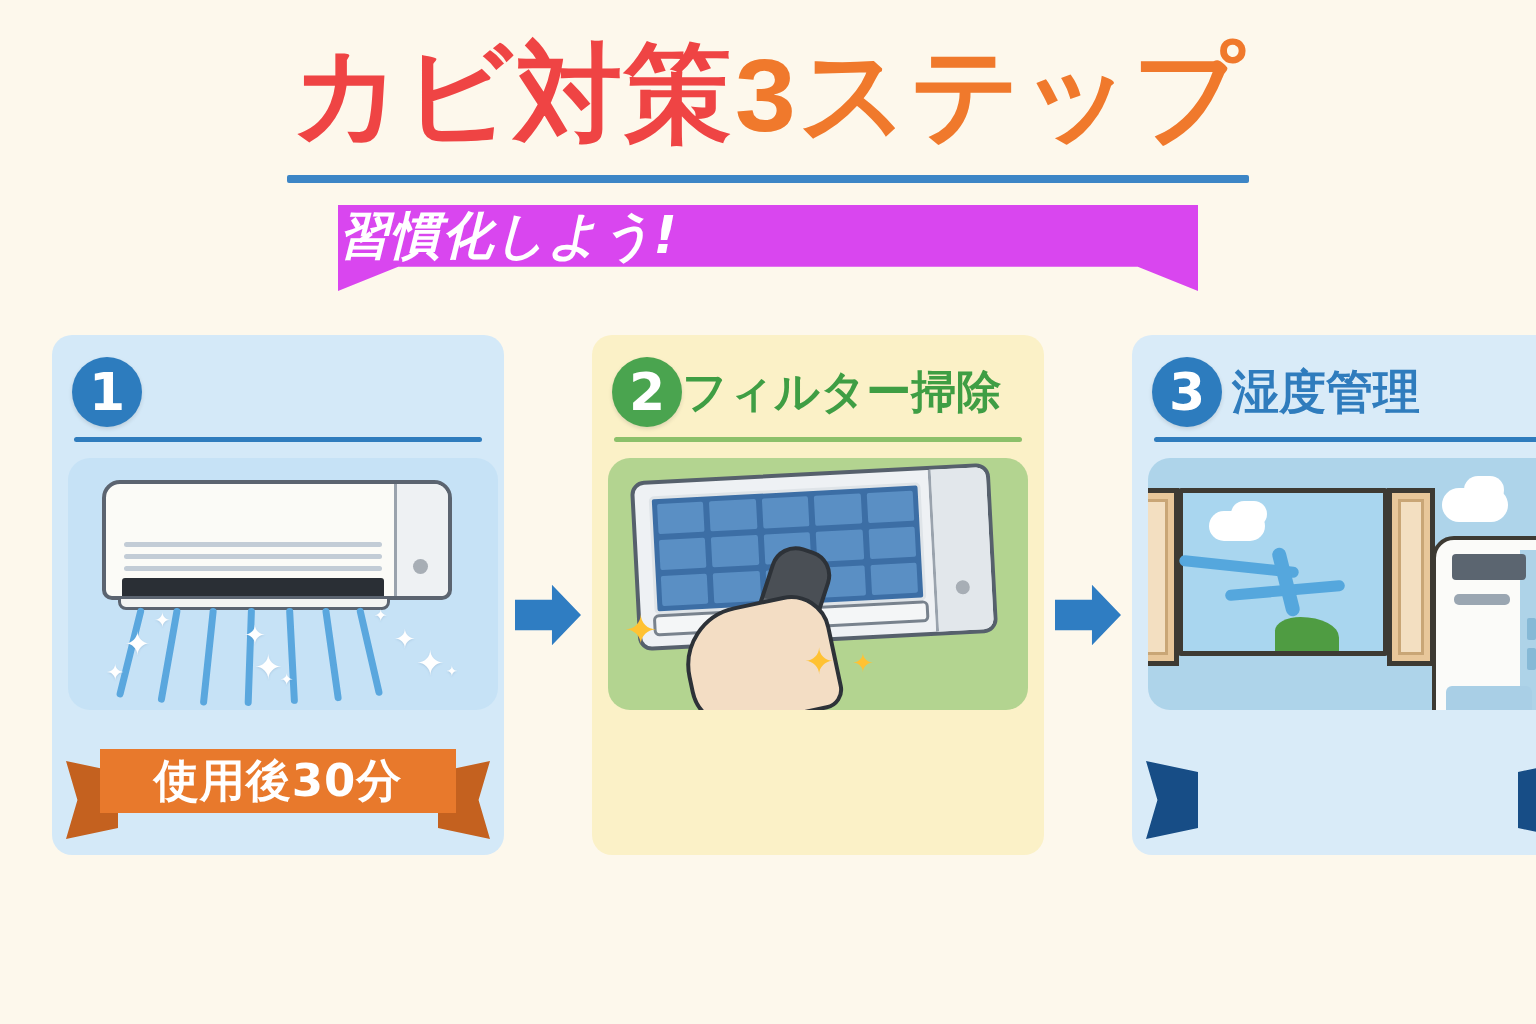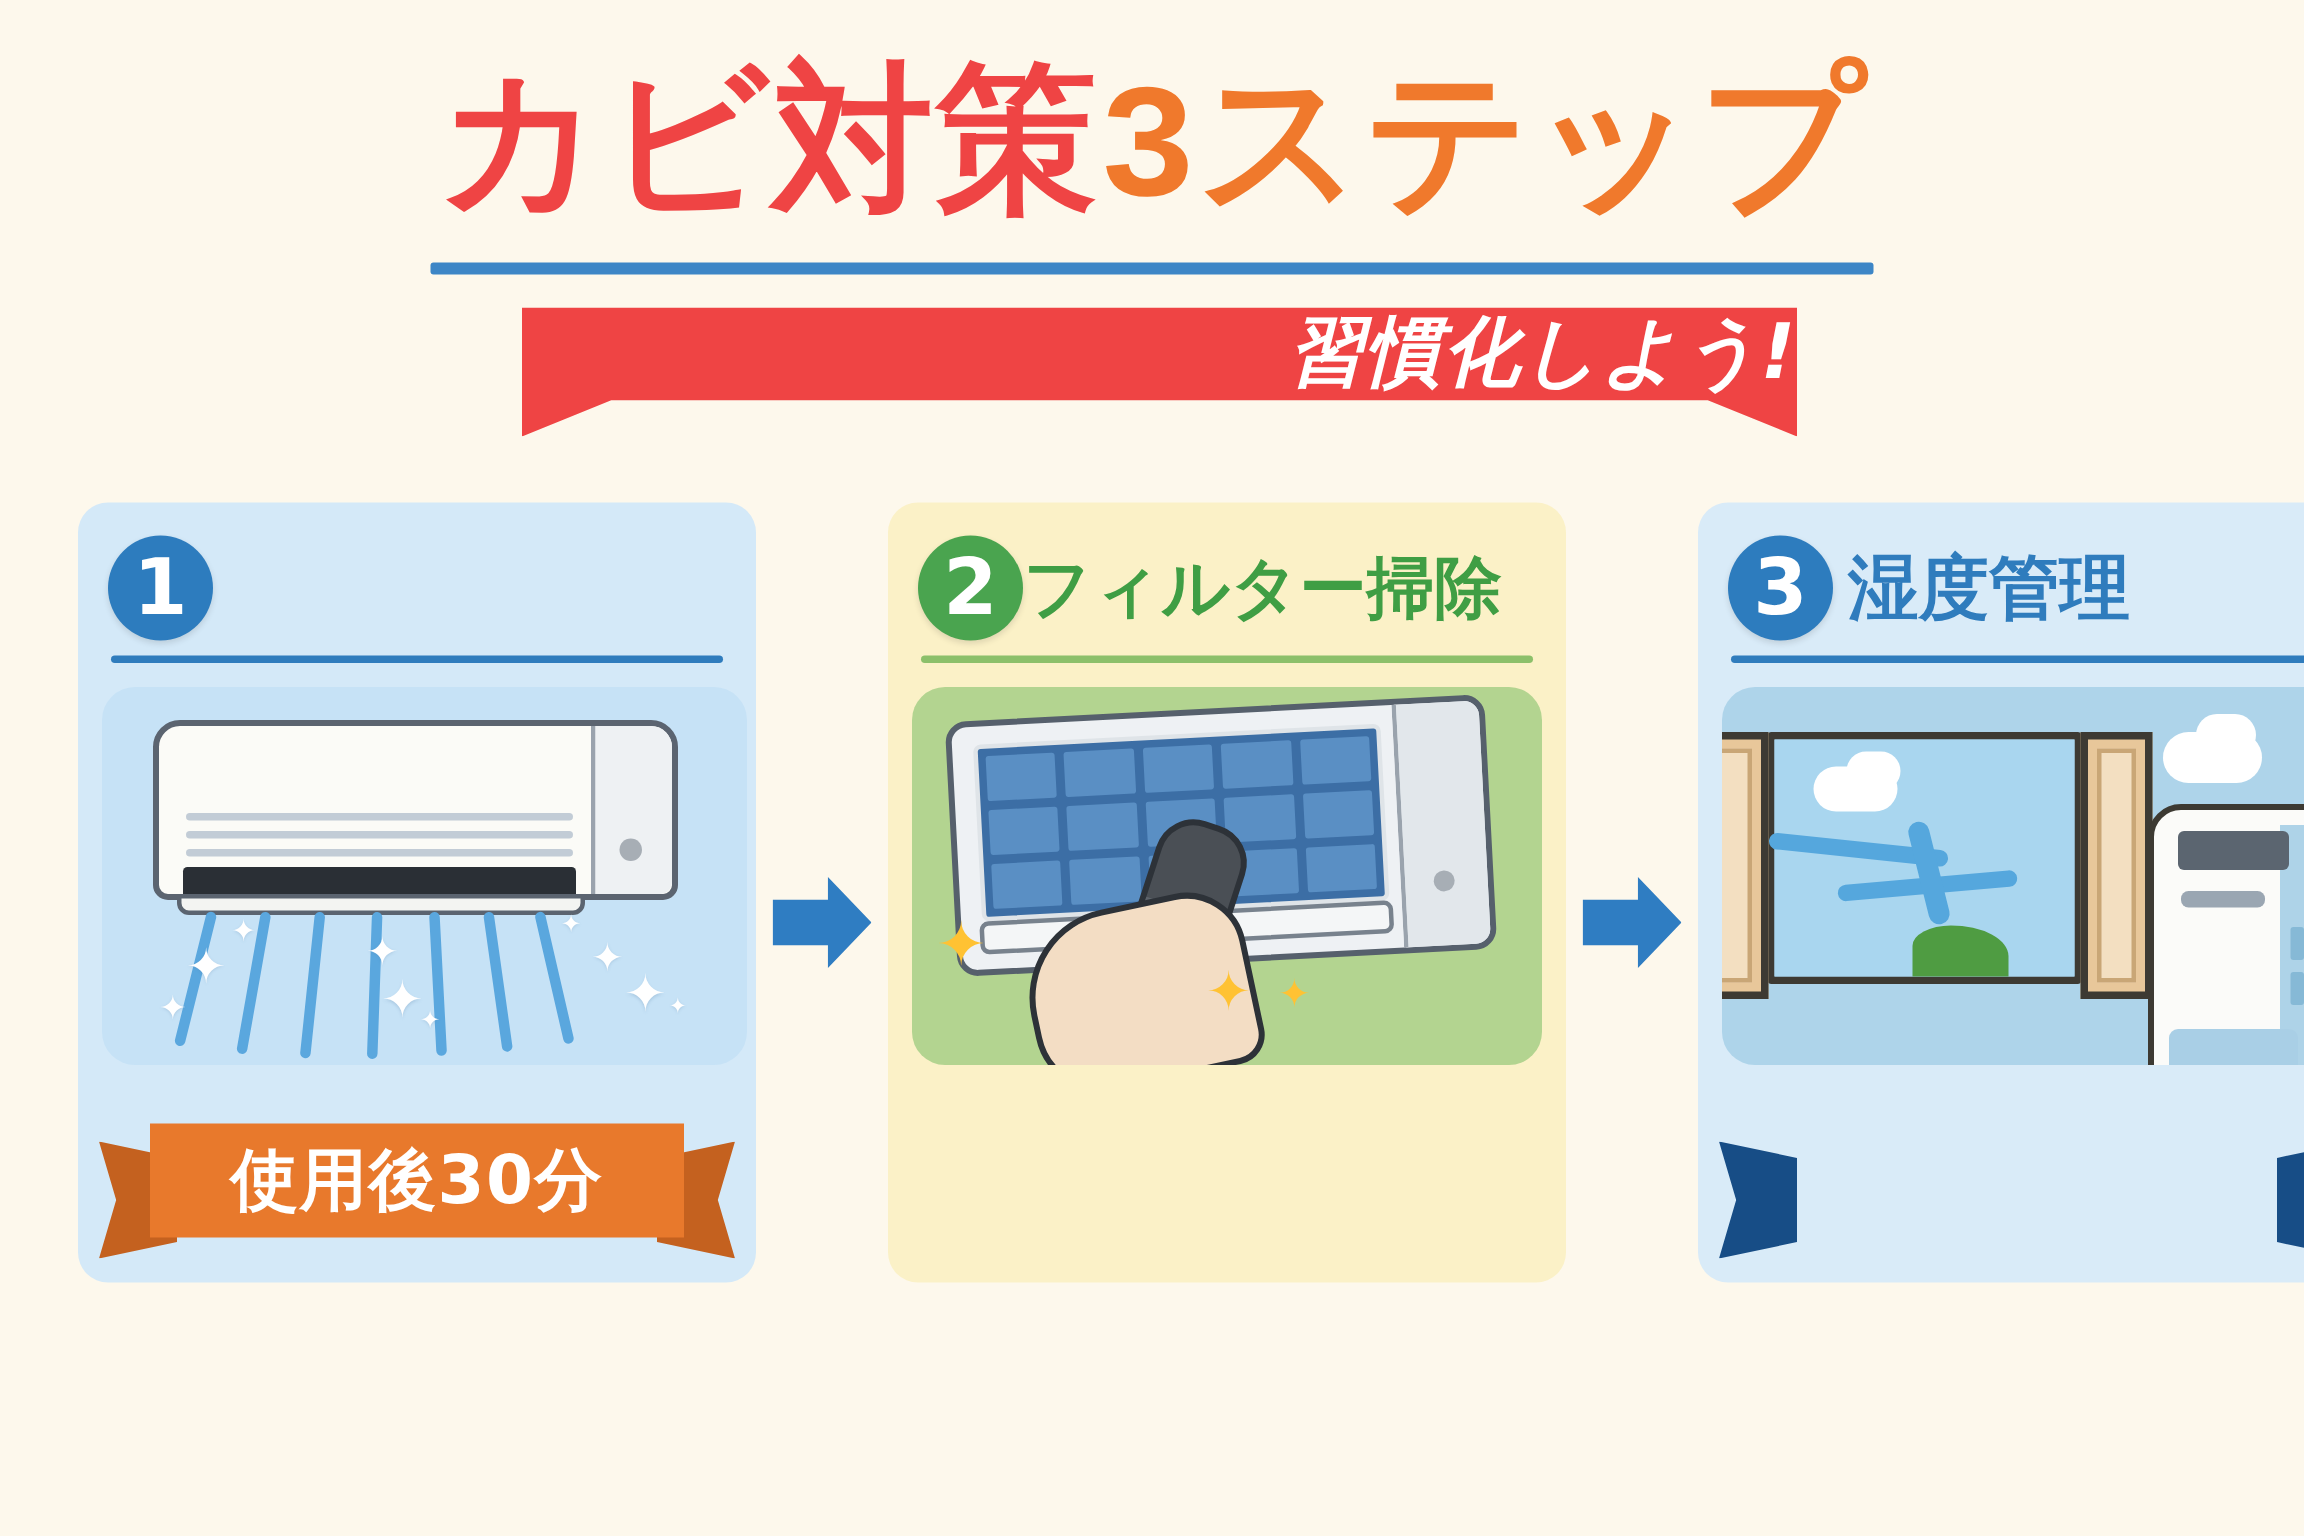--- a/index.html
+++ b/index.html
@@ -40,26 +40,25 @@
   
   .banner-wrap {
     margin: 22px auto 0 auto;
     width: 860px;
     height: 86px;
     position: relative;
   }
   .banner {
     position: absolute;
     inset: 0;
-    background: #ef4444;
+    background: #d946ef;
     clip-path: polygon(0% 0%, 100% 0%, 100% 100%, 93% 72%, 7% 72%, 0% 100%);
     display: flex;
     align-items: flex-start;
-    justify-content: flex-end;
-    margin-left: 10px;
+    justify-content: flex-start;
   }
   .banner-text {
     color: #ffffff;
     font-size: 51px;
     font-weight: bold;
     line-height: 62px;
     letter-spacing: 1px;
     font-style: italic;
   }
 
@@ -329,21 +328,21 @@
     top: 18px;
     width: 52px; height: 78px;
   }
   .tail-l { left: 0; clip-path: polygon(0 0, 100% 14%, 100% 86%, 0 100%, 22% 50%); }
   .tail-r { right: 0; clip-path: polygon(100% 0, 0 14%, 0 86%, 100% 100%, 78% 50%); }
 
   .ribbon-main {
     position: absolute;
     left: 34px; right: 34px;
     top: 6px;
-    height: 76px;
+    height: 64px;
     display: flex; align-items: center; justify-content: center;
   }
   .ribbon-text {
     font-size: 45px;
     font-weight: bold;
     letter-spacing: 1px;
     white-space: nowrap;
   }
   .rb-orange { background: #e8792c; }
   .rb-orange-d { background: #c4611f; }

